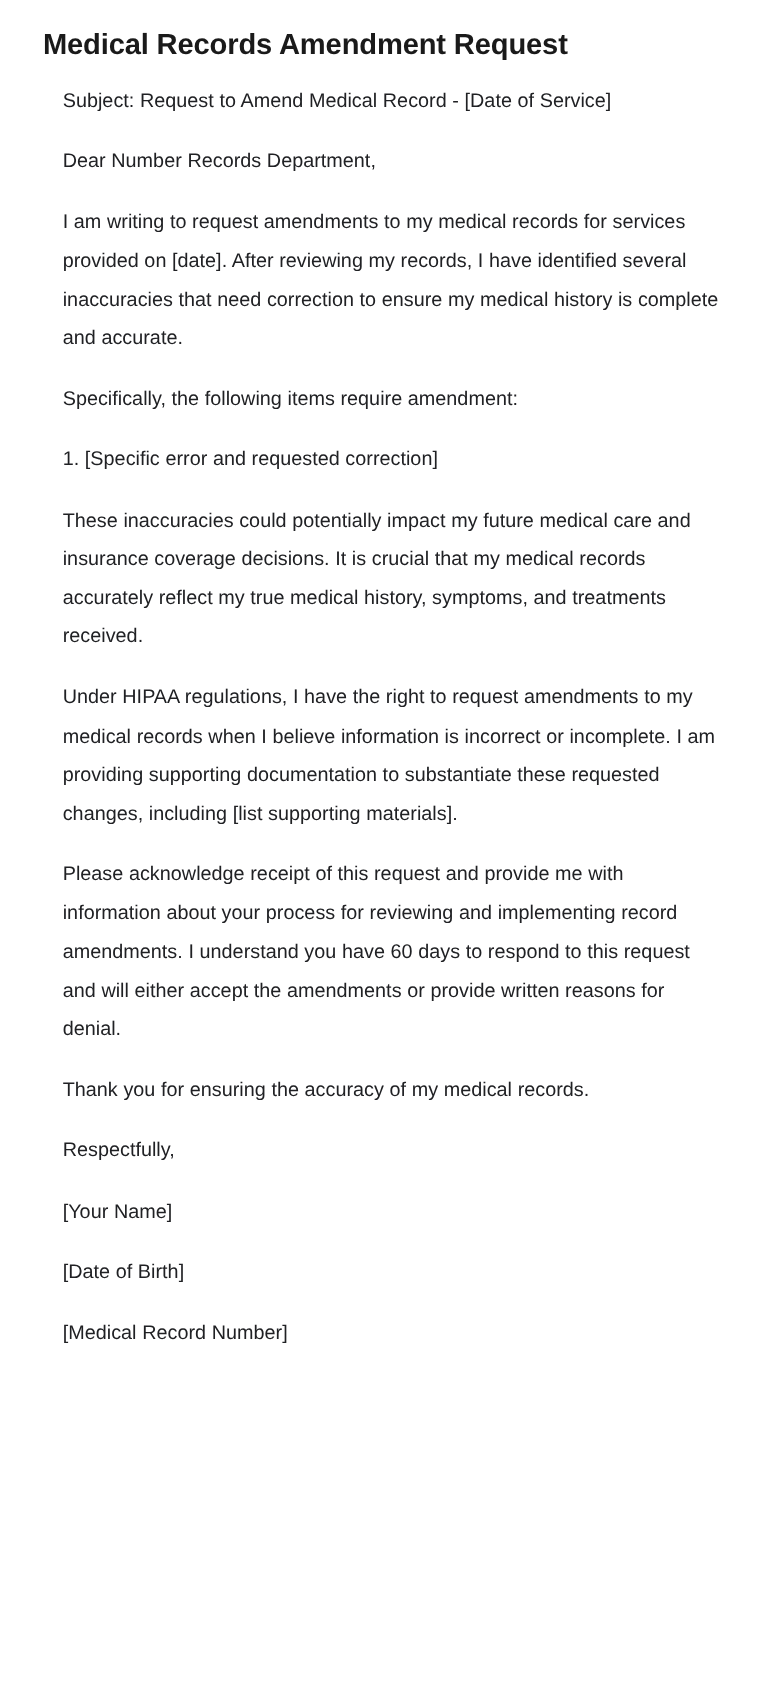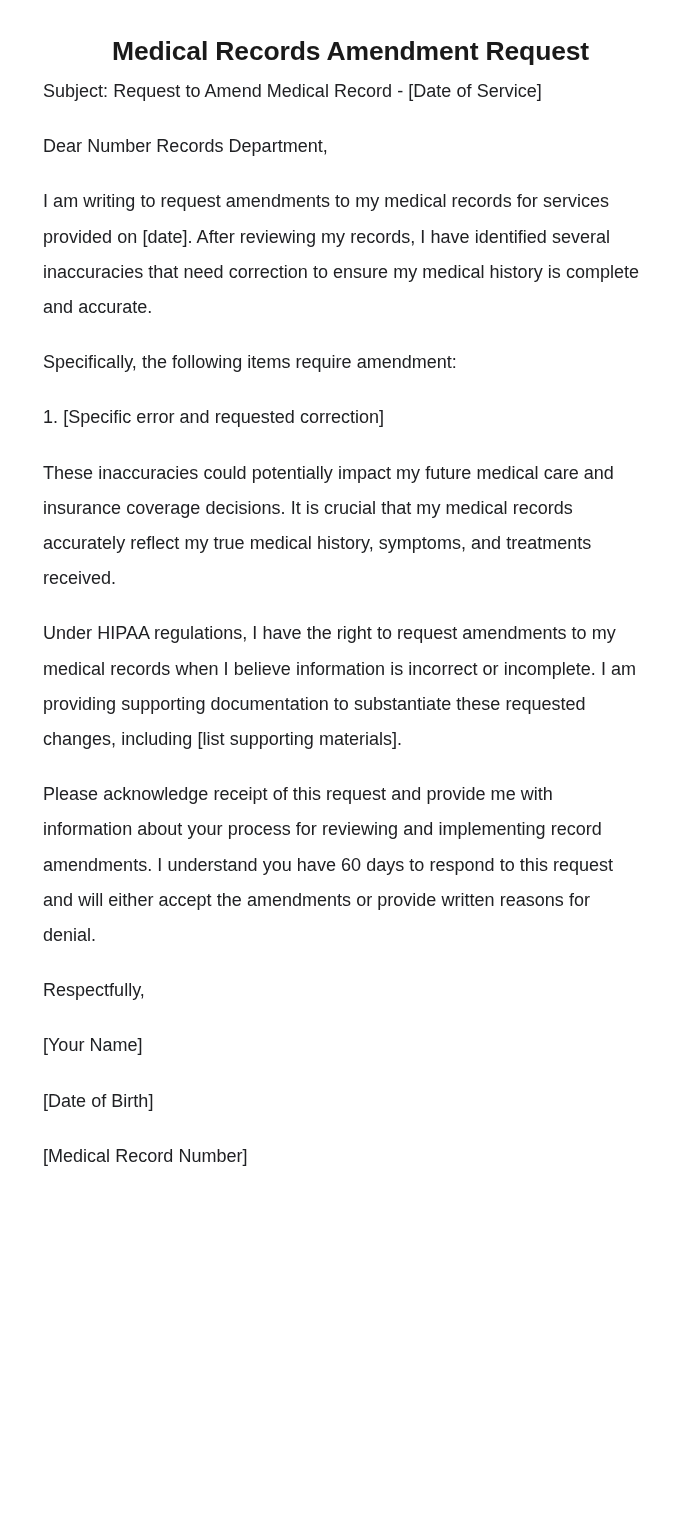--- a/index.html
+++ b/index.html
@@ -29,34 +29,33 @@
     top: 0;
     width: 601px;
   }
 
   .doc-title {
     font-size: 26.5px;
     font-weight: bold;
     line-height: 32px;
     color: #1a1a1a;
     letter-spacing: -0.15px;
-    margin: 11px;
+    margin: 0;
     padding: 0;
     position: absolute;
     top: 24px;
     left: 0;
     width: 601px;
     white-space: nowrap;
-    text-align: center;
   }
 
   .body-copy {
     position: absolute;
     top: 74px;
-    left: 4px;
+    left: 18px;
     width: 601px;
   }
 
   .para {
     font-size: 18px;
     line-height: 35.2px;
     color: #202124;
     margin: 0 0 20px 0;
     padding: 0;
     letter-spacing: 0.01px;
@@ -90,20 +89,21 @@
 
 
 
       <p class="para">These inaccuracies could potentially impact my future medical care and insurance coverage decisions. It is crucial that my medical records accurately reflect my true medical history, symptoms, and treatments received.</p>
 
       <p class="para">Under HIPAA regulations, I have the right to request amendments to my medical records when I believe information is incorrect or incomplete. I am providing supporting documentation to substantiate these requested changes, including [list supporting materials].</p>
 
       <p class="para">Please acknowledge receipt of this request and provide me with information about your process for reviewing and implementing record amendments. I understand you have 60 days to respond to this request and will either accept the amendments or provide written reasons for denial.</p>
 
 
+      <p class="para">Thank you for ensuring the accuracy of my medical records.</p>
 
       <p class="para">Respectfully,</p>
 
       <p class="para">[Your Name]</p>
 
       <p class="para">[Date of Birth]</p>
 
       <p class="para">[Medical Record Number]</p>
 
     </div>

